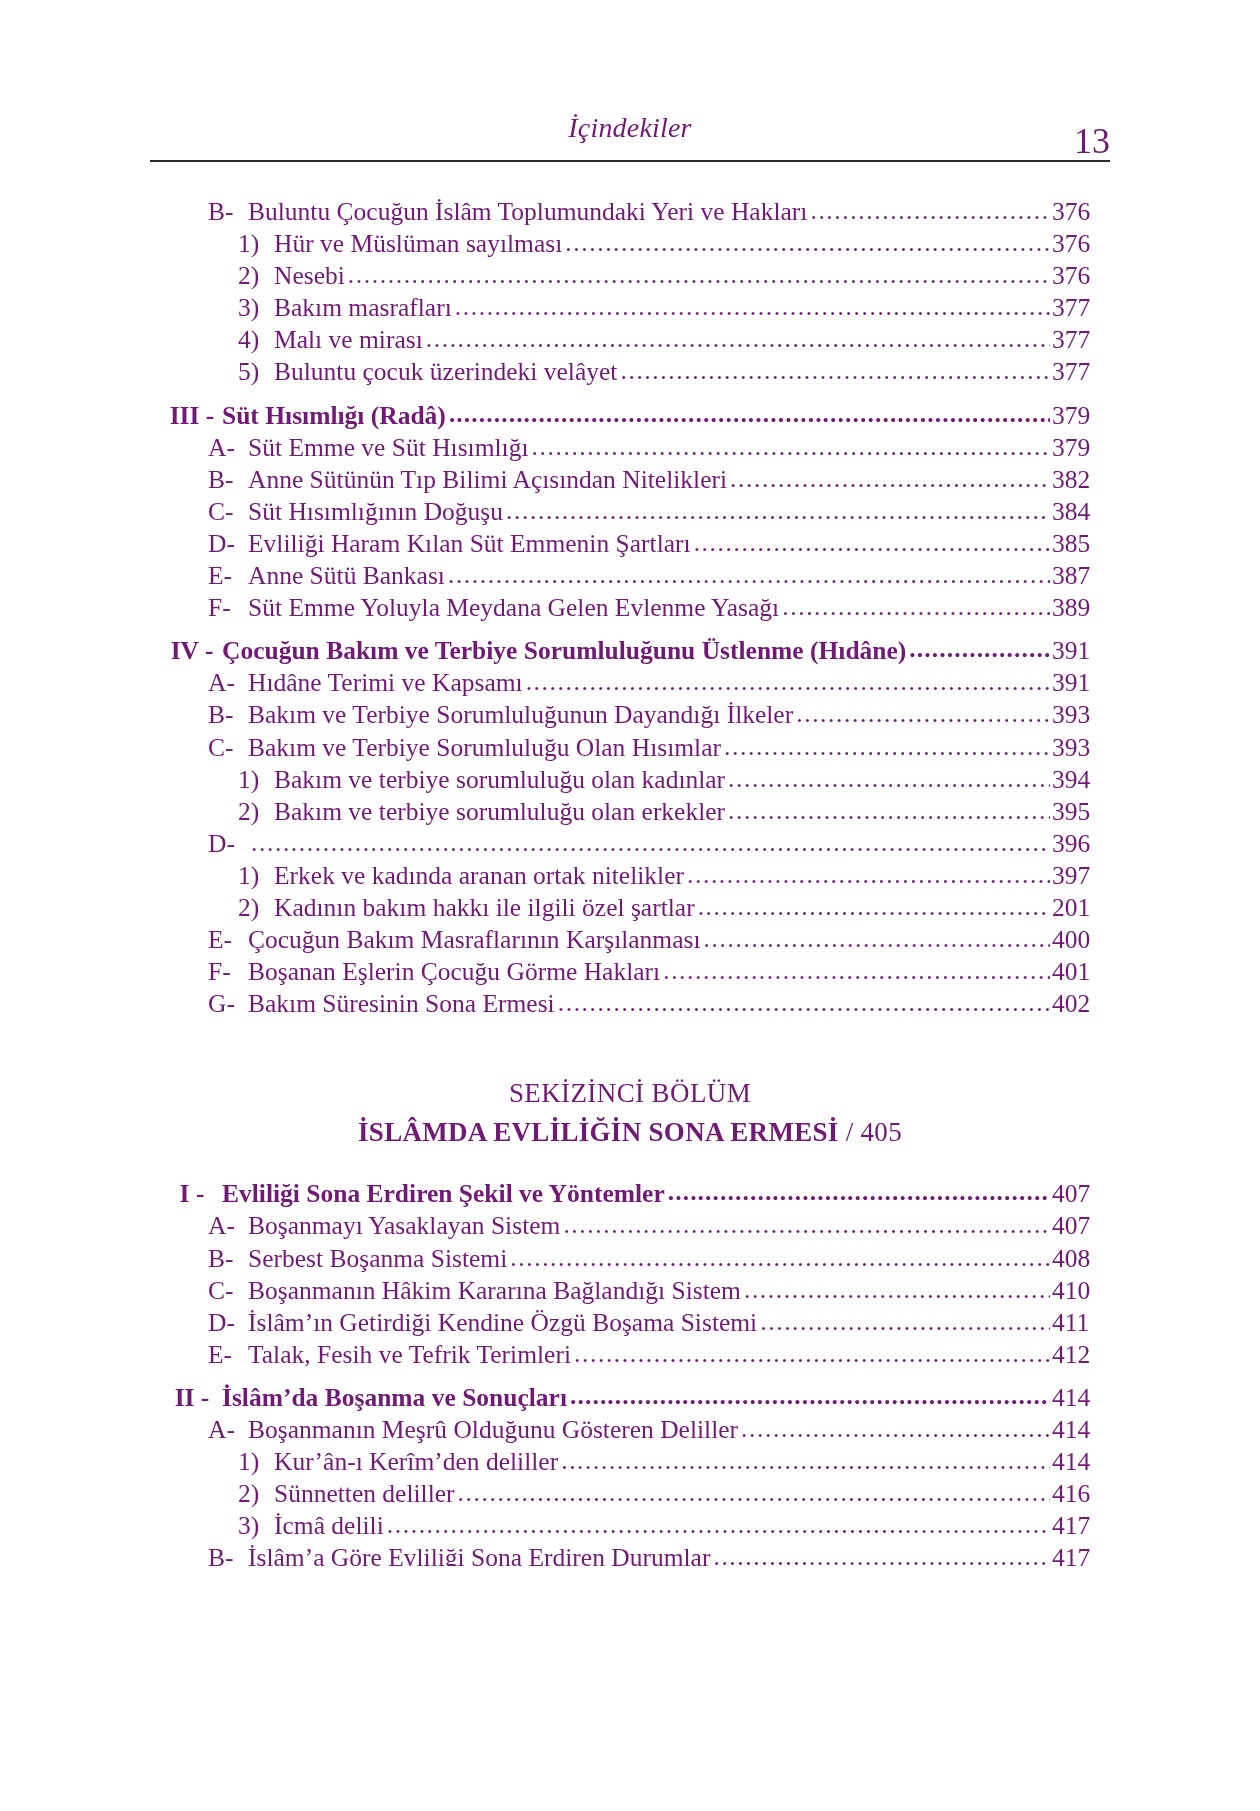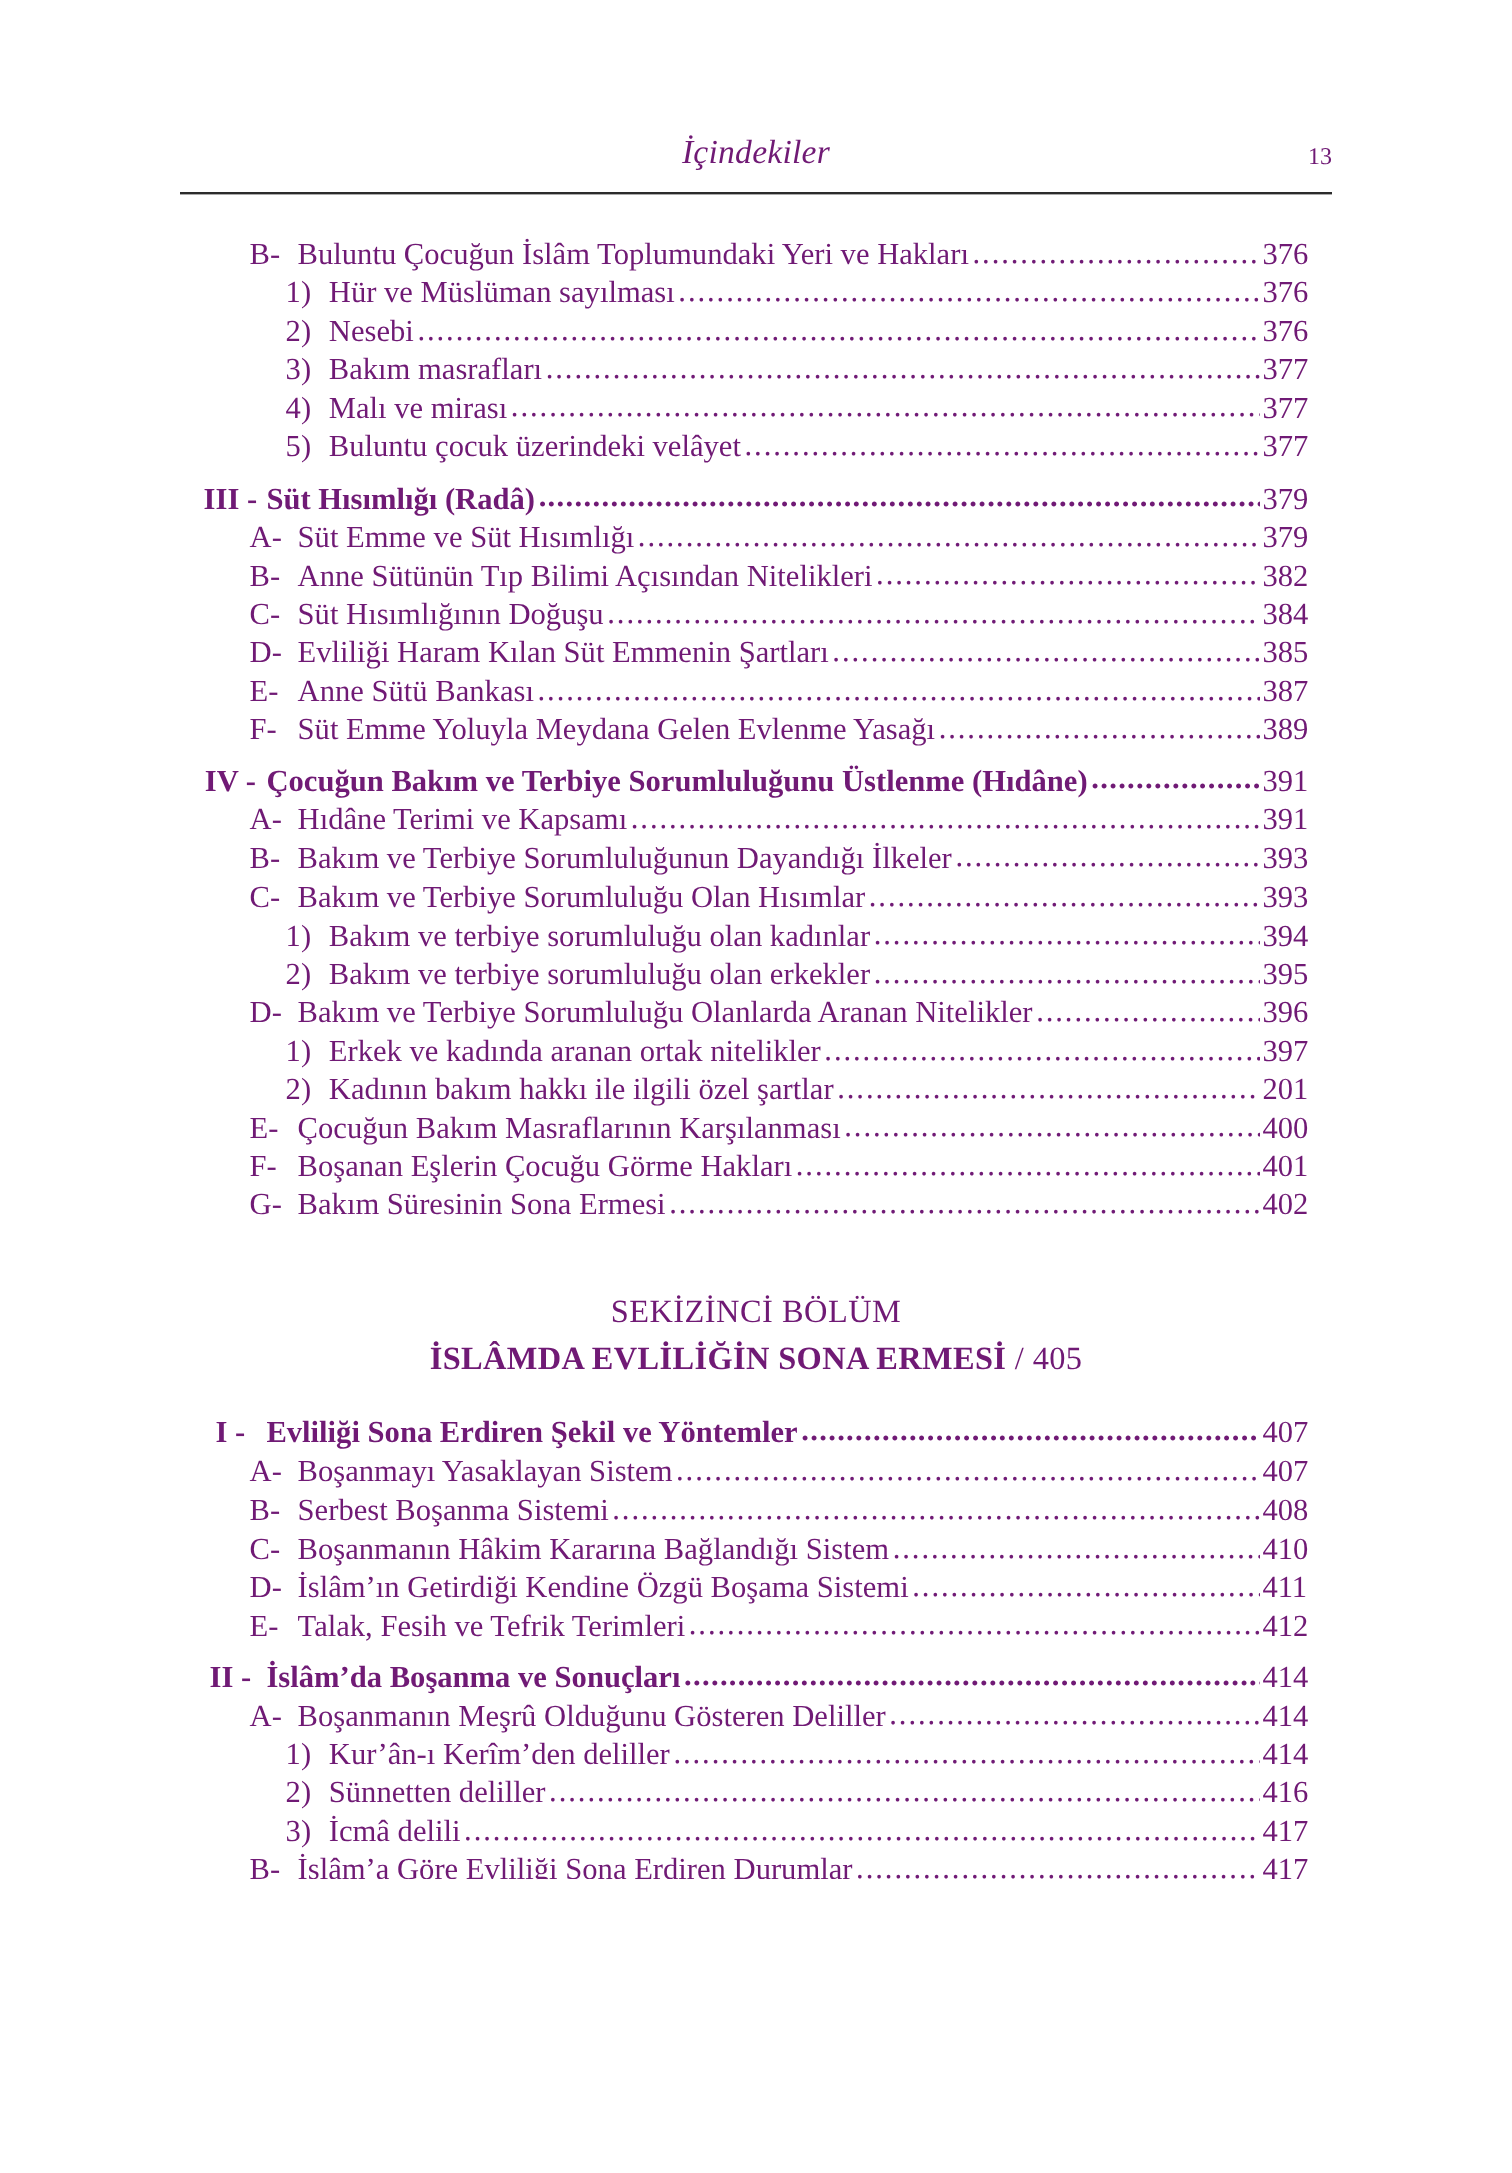--- a/index.html
+++ b/index.html
@@ -33,21 +33,21 @@
     top: 0;
     text-align: center;
     font-style: italic;
     font-size: 28px;
     letter-spacing: 0.2px;
   }
   .header-folio {
     position: absolute;
     right: 0;
     top: 8px;
-    font-size: 20px;
+    font-size: 36px;
   }
   .header-rule {
     position: absolute;
     left: 0;
     right: 0;
     top: 48px;
     border-top: 2px solid #2b2b2b;
   }
 
   
@@ -271,21 +271,20 @@
           <span class="pg">394</span>
         </div>
         <div class="entry lvl-num">
           <span class="lbl">2)</span>
           <span class="txt">Bakım ve terbiye sorumluluğu olan erkekler</span>
           <span class="leader"></span>
           <span class="pg">395</span>
         </div>
         <div class="entry lvl-letter">
           <span class="lbl">D-</span>
-          <span class="txt">Bakım ve Terbiye Sorumluluğu Olanlarda Aranan Nitelikler</span>
           <span class="leader"></span>
           <span class="pg">396</span>
         </div>
         <div class="entry lvl-num">
           <span class="lbl">1)</span>
           <span class="txt">Erkek ve kadında aranan ortak nitelikler</span>
           <span class="leader"></span>
           <span class="pg">397</span>
         </div>
         <div class="entry lvl-num">

